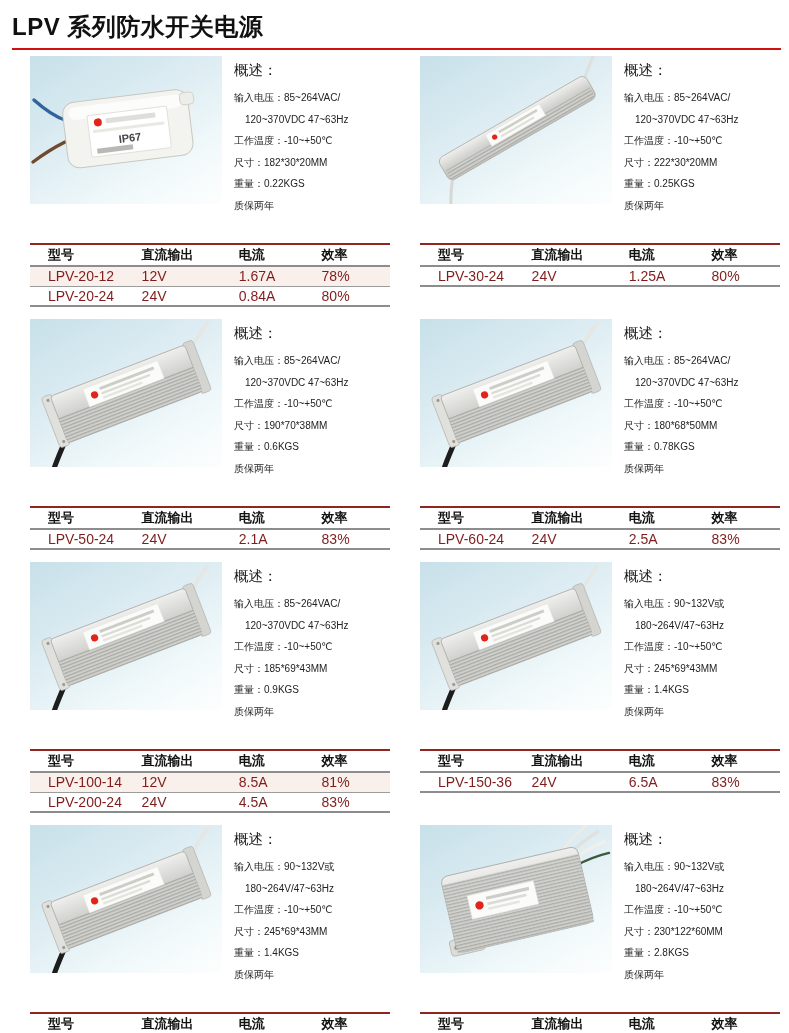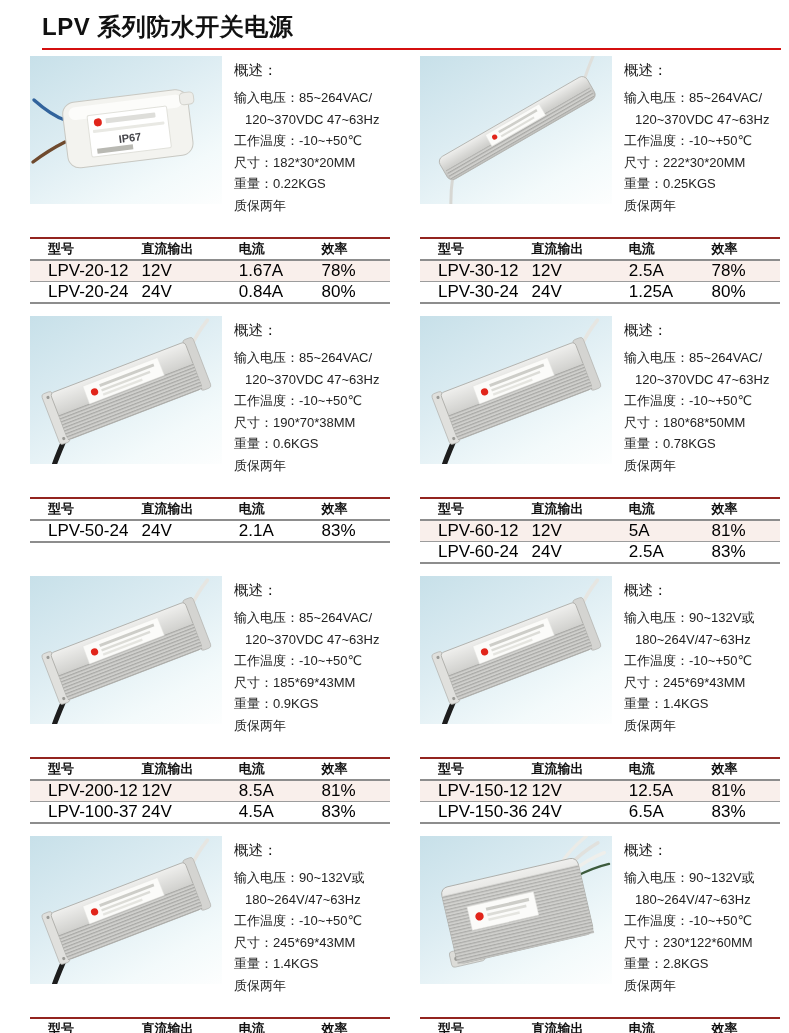--- a/index.html
+++ b/index.html
@@ -1,39 +1,39 @@
 <!DOCTYPE html>
 <html><head>
 <meta charset="utf-8">
 <style>
   *{box-sizing:border-box;margin:0;padding:0}
   html,body{width:789px;height:1033px}
   body{background:#fff;font-family:"Liberation Sans","DejaVu Sans",sans-serif;color:#1c1c1c;overflow:hidden}
-  header{padding:11px 8px 0 42px}
+  header{padding:11px 8px 0 12px}
   h1{font-size:24px;font-weight:bold;letter-spacing:.5px;color:#111}
   .rule{height:2px;background:#d40f0f;margin-top:5px}
   #grid{display:grid;grid-template-columns:360px 360px;column-gap:30px;row-gap:12px;padding:6px 0 0 30px}
   section.product{width:360px}
   .row-top{display:flex}
   .shot{width:192px;height:148px;flex:0 0 192px;
         background:linear-gradient(150deg,#c7e0e9 0%,#dcecf2 40%,#f3fafb 78%,#fdfefe 100%)}
   .dev{width:100%;height:100%;display:none}
   .style-plastic .dev-plastic{display:block}
   .style-slim .dev-slim{display:block}
   .style-alu .dev-alu{display:block}
   .style-large .dev-large{display:block}
   .ov{padding:5px 0 0 12px}
   .ov-h{font-size:14.5px;font-weight:normal;margin-bottom:7px;color:#151515}
-  .ln{font-size:13px;line-height:21.5px;white-space:nowrap;color:#222}
+  .ln{font-size:10px;line-height:21.5px;white-space:nowrap;color:#222}
   .ln.ind{padding-left:11px}
-  table.spec{width:100%;border-collapse:collapse;margin-top:21px;
+  table.spec{width:100%;border-collapse:collapse;margin-top:27px;
              border-top:2px solid #93241f;border-bottom:2px solid #8d8d8d}
   .spec col.c1{width:31%}.spec col.c2{width:27%}.spec col.c3{width:23%}.spec col.c4{width:19%}
   .spec th{font-size:13px;font-weight:bold;text-align:left;height:22px;border-bottom:2px solid #8d8d8d;color:#111}
-  .spec td{font-size:17px;height:20px;color:#000000}
+  .spec td{font-size:14px;height:20px;color:#7f1d1d}
   .spec th:first-child,.spec td:first-child{padding-left:18px}
   .spec tbody tr.r0{background:#f9efeb;border-bottom:1px solid #9c9c9c}
 </style>
 </head>
 <body>
 
 <svg width="0" height="0" style="position:absolute">
   <defs>
     <linearGradient id="metal" x1="0" y1="0" x2="0" y2="1">
       <stop offset="0" stop-color="#efefed"></stop>
@@ -158,26 +158,20 @@
         </colgroup>
     <thead>
       <tr>
         <th>型号</th>
         <th>直流输出</th>
         <th>电流</th>
         <th>效率</th>
       </tr>
     </thead>
     <tbody>
-      <tr class="r0">
-        <td>LPV-30-12</td>
-        <td>12V</td>
-        <td>2.5A</td>
-        <td>78%</td>
-      </tr>
       <tr class="r1">
         <td>LPV-30-24</td>
         <td>24V</td>
         <td>1.25A</td>
         <td>80%</td>
       </tr>
     </tbody>
   </table>
 </section>
 
@@ -286,26 +280,20 @@
         </colgroup>
     <thead>
       <tr>
         <th>型号</th>
         <th>直流输出</th>
         <th>电流</th>
         <th>效率</th>
       </tr>
     </thead>
     <tbody>
-      <tr class="r0">
-        <td>LPV-60-12</td>
-        <td>12V</td>
-        <td>5A</td>
-        <td>81%</td>
-      </tr>
       <tr class="r1">
         <td>LPV-60-24</td>
         <td>24V</td>
         <td>2.5A</td>
         <td>83%</td>
       </tr>
     </tbody>
   </table>
 </section>
 
@@ -354,27 +342,27 @@
     <thead>
       <tr>
         <th>型号</th>
         <th>直流输出</th>
         <th>电流</th>
         <th>效率</th>
       </tr>
     </thead>
     <tbody>
       <tr class="r0">
-        <td>LPV-200-12</td>
+        <td>LPV-100-14</td>
         <td>12V</td>
         <td>8.5A</td>
         <td>81%</td>
       </tr>
       <tr class="r1">
-        <td>LPV-100-37</td>
+        <td>LPV-200-24</td>
         <td>24V</td>
         <td>4.5A</td>
         <td>83%</td>
       </tr>
     </tbody>
   </table>
 </section>
 
 <section class="product style-alu">
   <div class="row-top">
@@ -420,26 +408,20 @@
         </colgroup>
     <thead>
       <tr>
         <th>型号</th>
         <th>直流输出</th>
         <th>电流</th>
         <th>效率</th>
       </tr>
     </thead>
     <tbody>
-      <tr class="r0">
-        <td>LPV-150-12</td>
-        <td>12V</td>
-        <td>12.5A</td>
-        <td>81%</td>
-      </tr>
       <tr class="r1">
         <td>LPV-150-36</td>
         <td>24V</td>
         <td>6.5A</td>
         <td>83%</td>
       </tr>
     </tbody>
   </table>
 </section>
 

